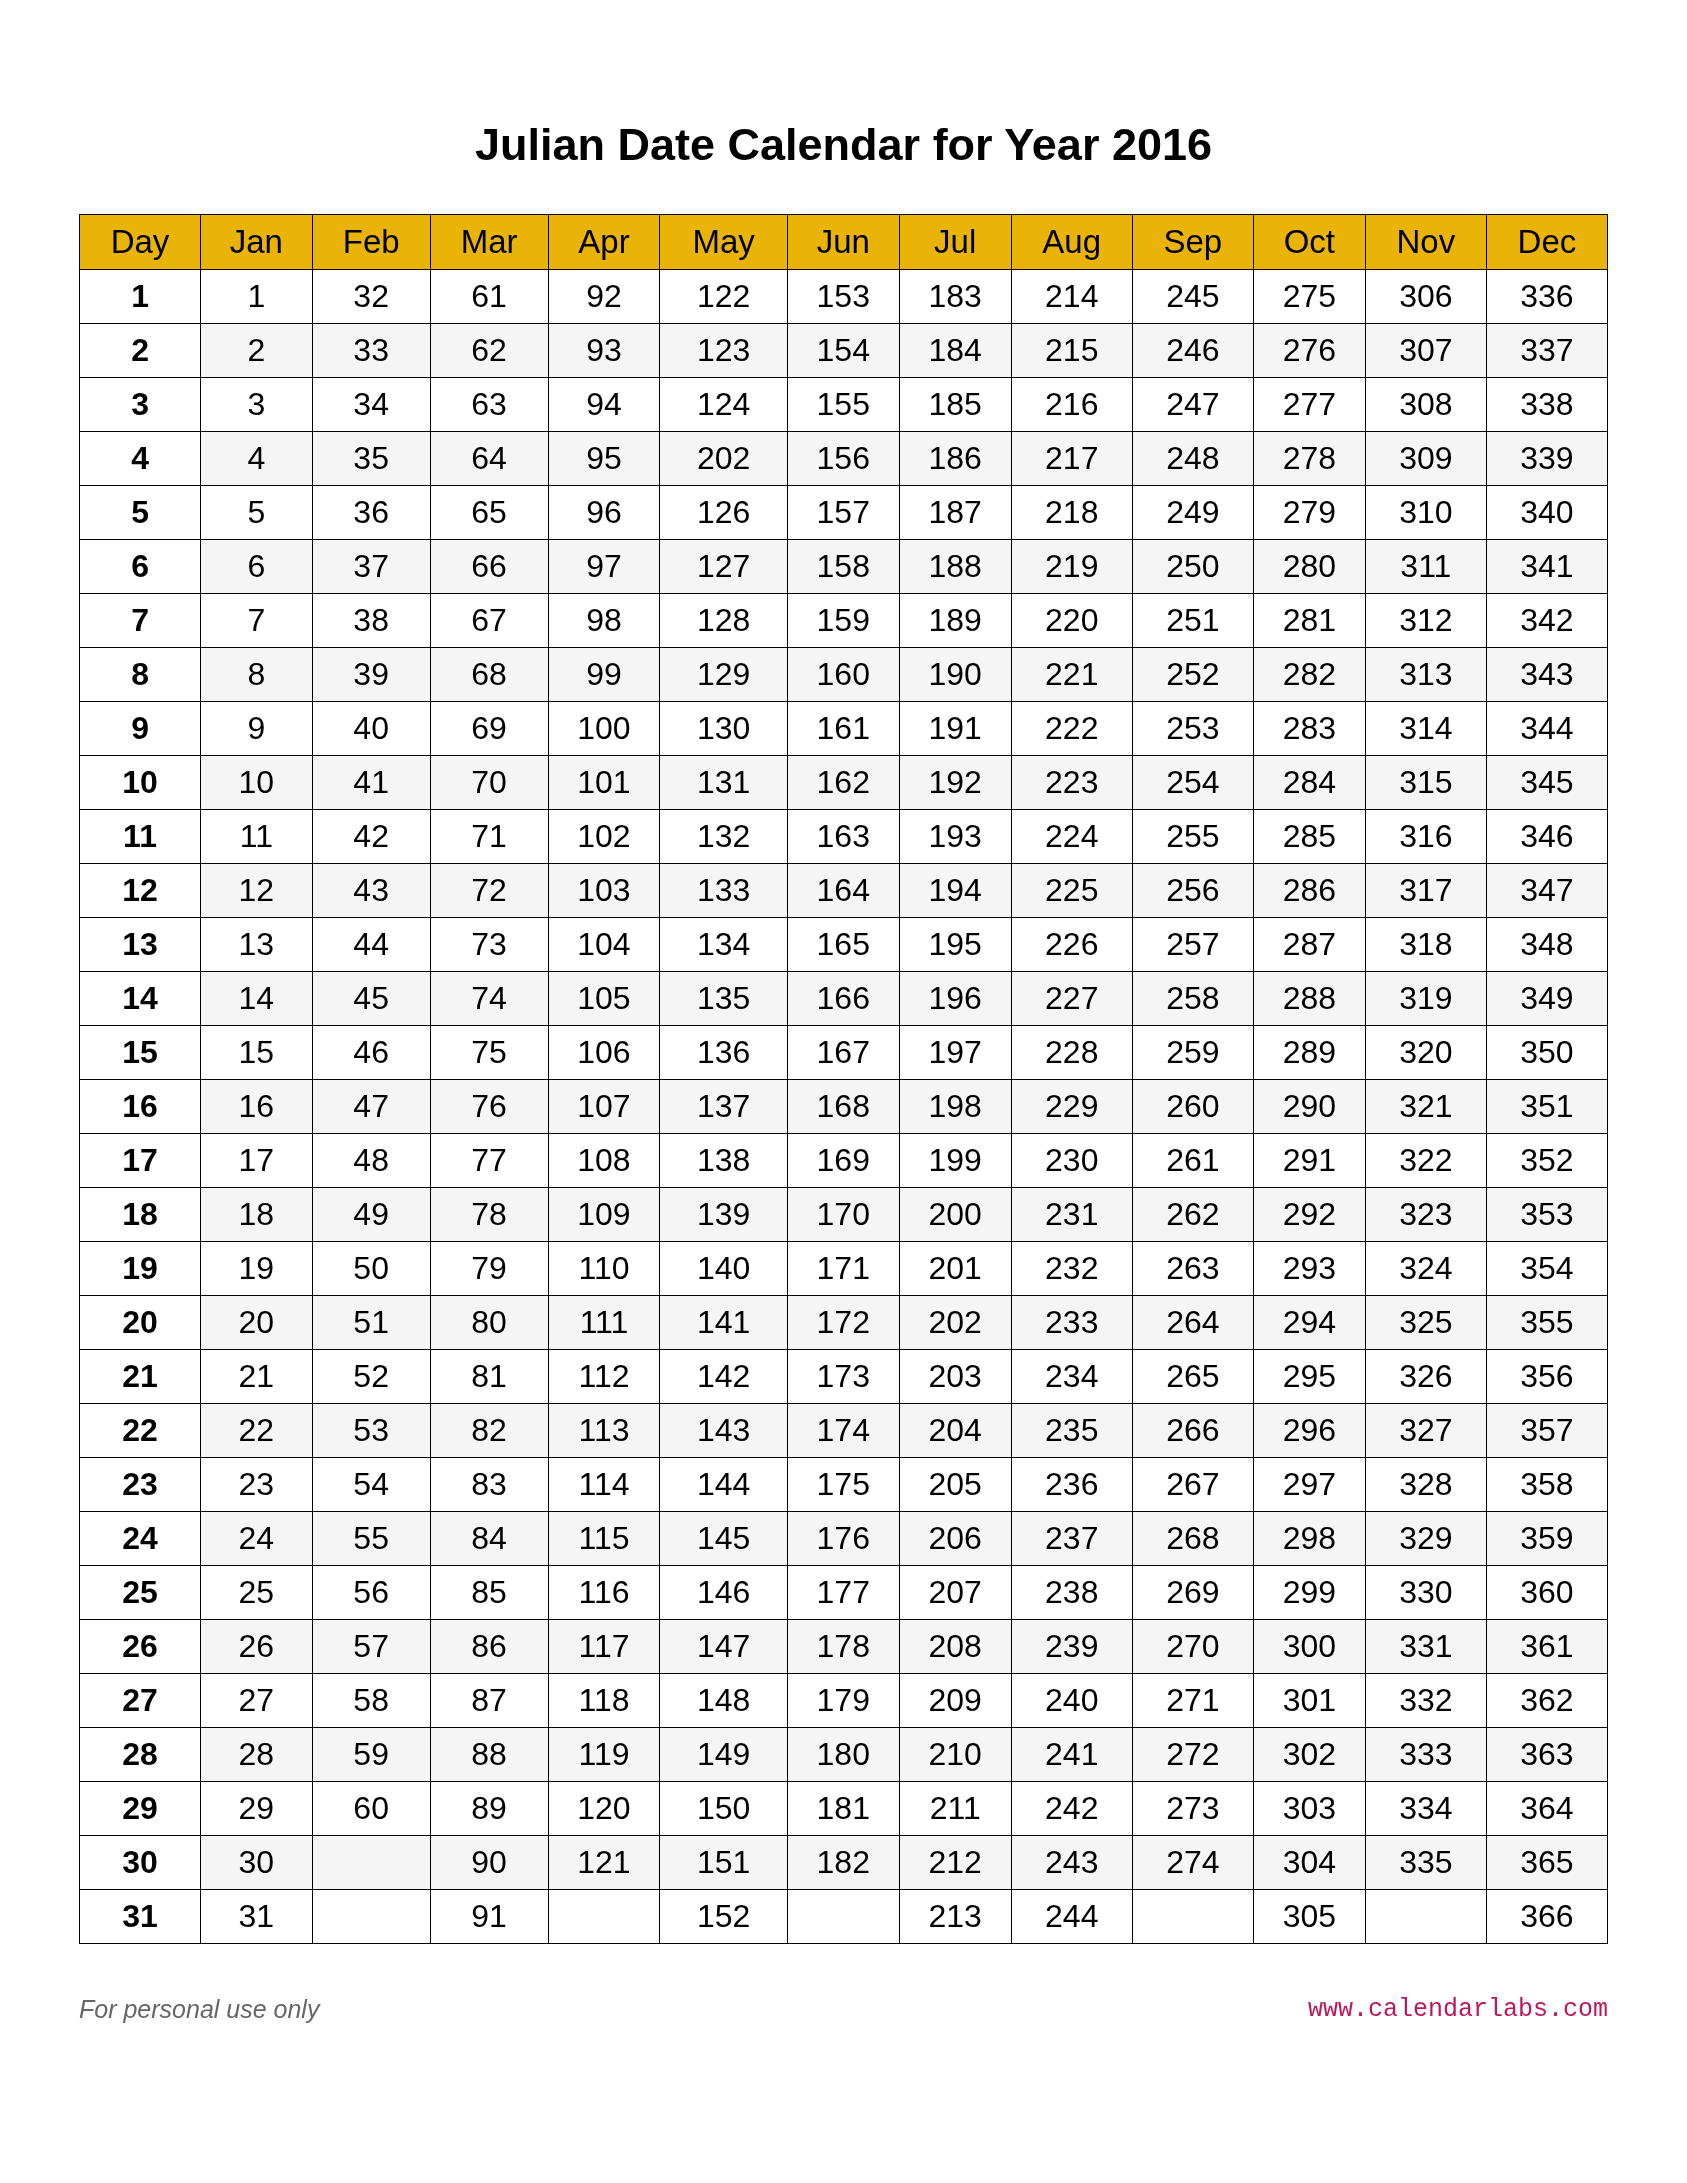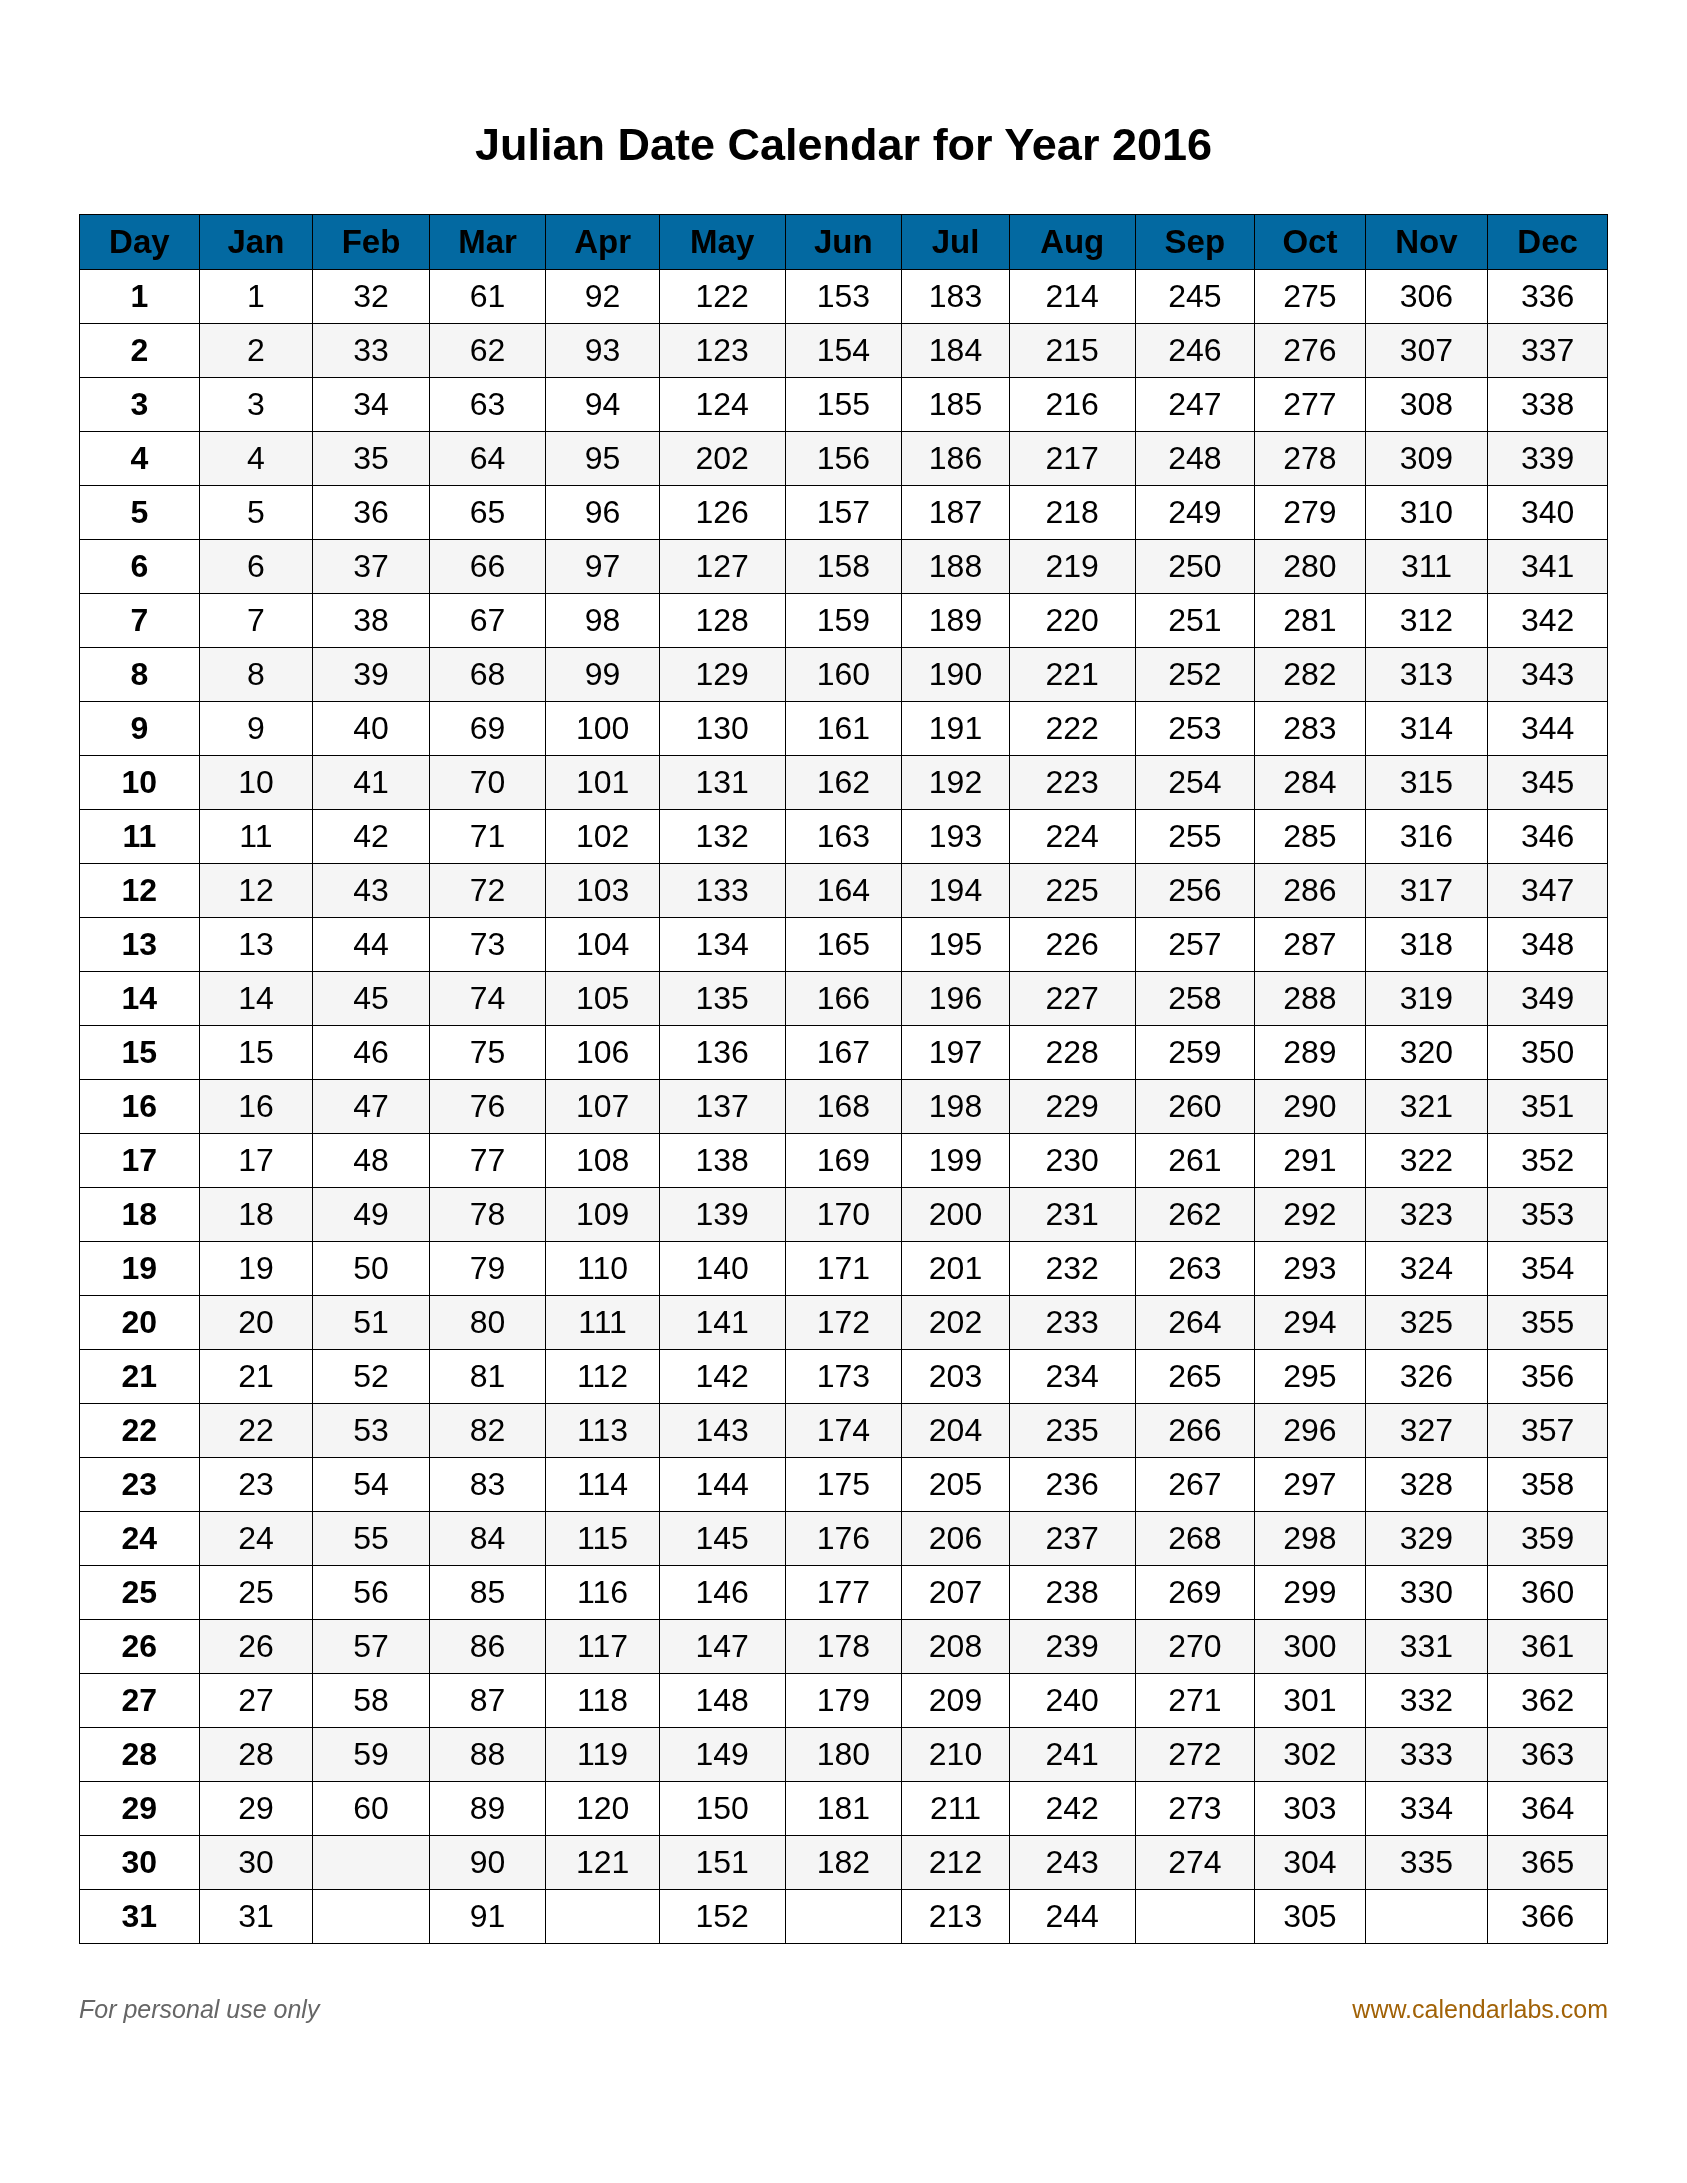--- a/index.html
+++ b/index.html
@@ -36,22 +36,22 @@
     }
 
     .calendar-table th,
     .calendar-table td {
       border: 1.3px solid #000000;
       text-align: center;
       padding: 8px 5.3px;
     }
 
     .calendar-table thead th {
-      background-color: #0369a1;
-      font-weight: bold;
+      background-color: #eab308;
+      font-weight: normal;
       font-size: 33px;
     }
 
     .calendar-table tbody td:first-child {
       font-weight: bold;
       background-color: #ffffff;
     }
 
     .calendar-table tbody tr:nth-child(even) {
       background-color: #f5f5f5;
@@ -71,21 +71,22 @@
       font-style: italic;
     }
 
     .footer-left {
       font-style: italic;
       color: #666666;
     }
 
     .footer-right {
       font-style: normal;
-      color: #a16207;
+      color: #be185d;
+      font-family: Liberation Mono, monospace;
     }
   </style>
 </head>
 <body>
 
 <h1 class="page-title">Julian Date Calendar for Year 2016</h1>
 
 <table class="calendar-table">
   <thead>
     <tr>

